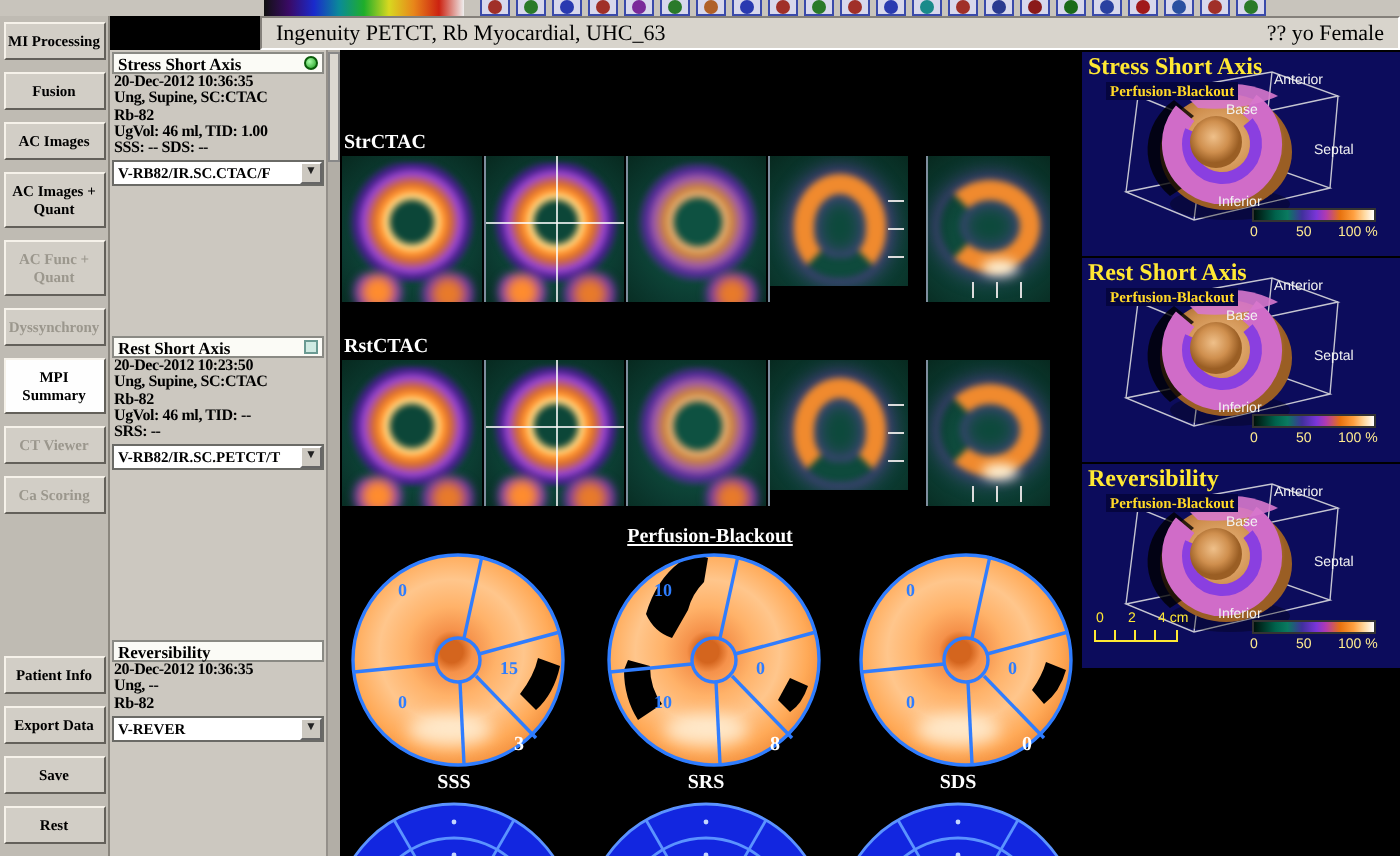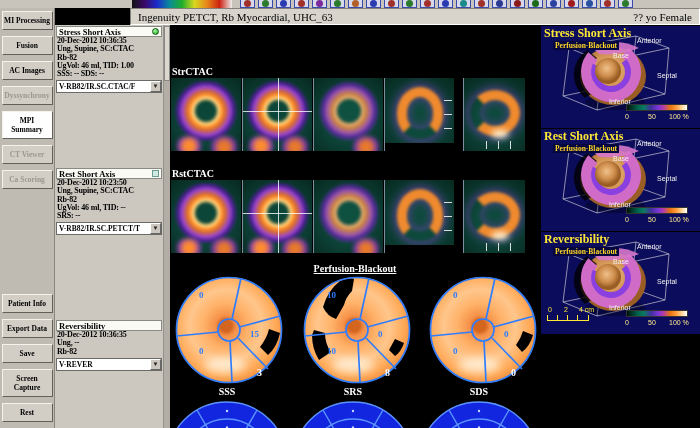--- a/index.html
+++ b/index.html
@@ -183,29 +183,30 @@
 
   <div class="titlebar">
     <span class="tb-title">Ingenuity PETCT, Rb Myocardial, UHC_63</span>
     <span class="tb-patient">??  yo  Female</span>
   </div>
 
   <div class="sidebar">
     <button class="sb">MI Processing</button>
     <button class="sb">Fusion</button>
     <button class="sb">AC Images</button>
+    <button class="sb">AC Images + Quant</button>
+    <button class="sb disabled">AC Func + Quant</button>
     <button class="sb disabled">Dyssynchrony</button>
     <button class="sb active">MPI Summary</button>
     <button class="sb disabled">CT Viewer</button>
     <button class="sb disabled">Ca Scoring</button>
     <div class="sb-spacer"></div>
     <button class="sb">Patient Info</button>
     <button class="sb">Export Data</button>
     <button class="sb">Save</button>
-    <button class="sb">Screen Capture</button>
     <button class="sb">Rest</button>
   </div>
 
   <div class="info-col">
 
     <div class="sec" style="top:1px">
       <div class="sec-h">
         <span>Stress Short Axis</span>
         <span class="hdr-ic green"></span>
       </div>

